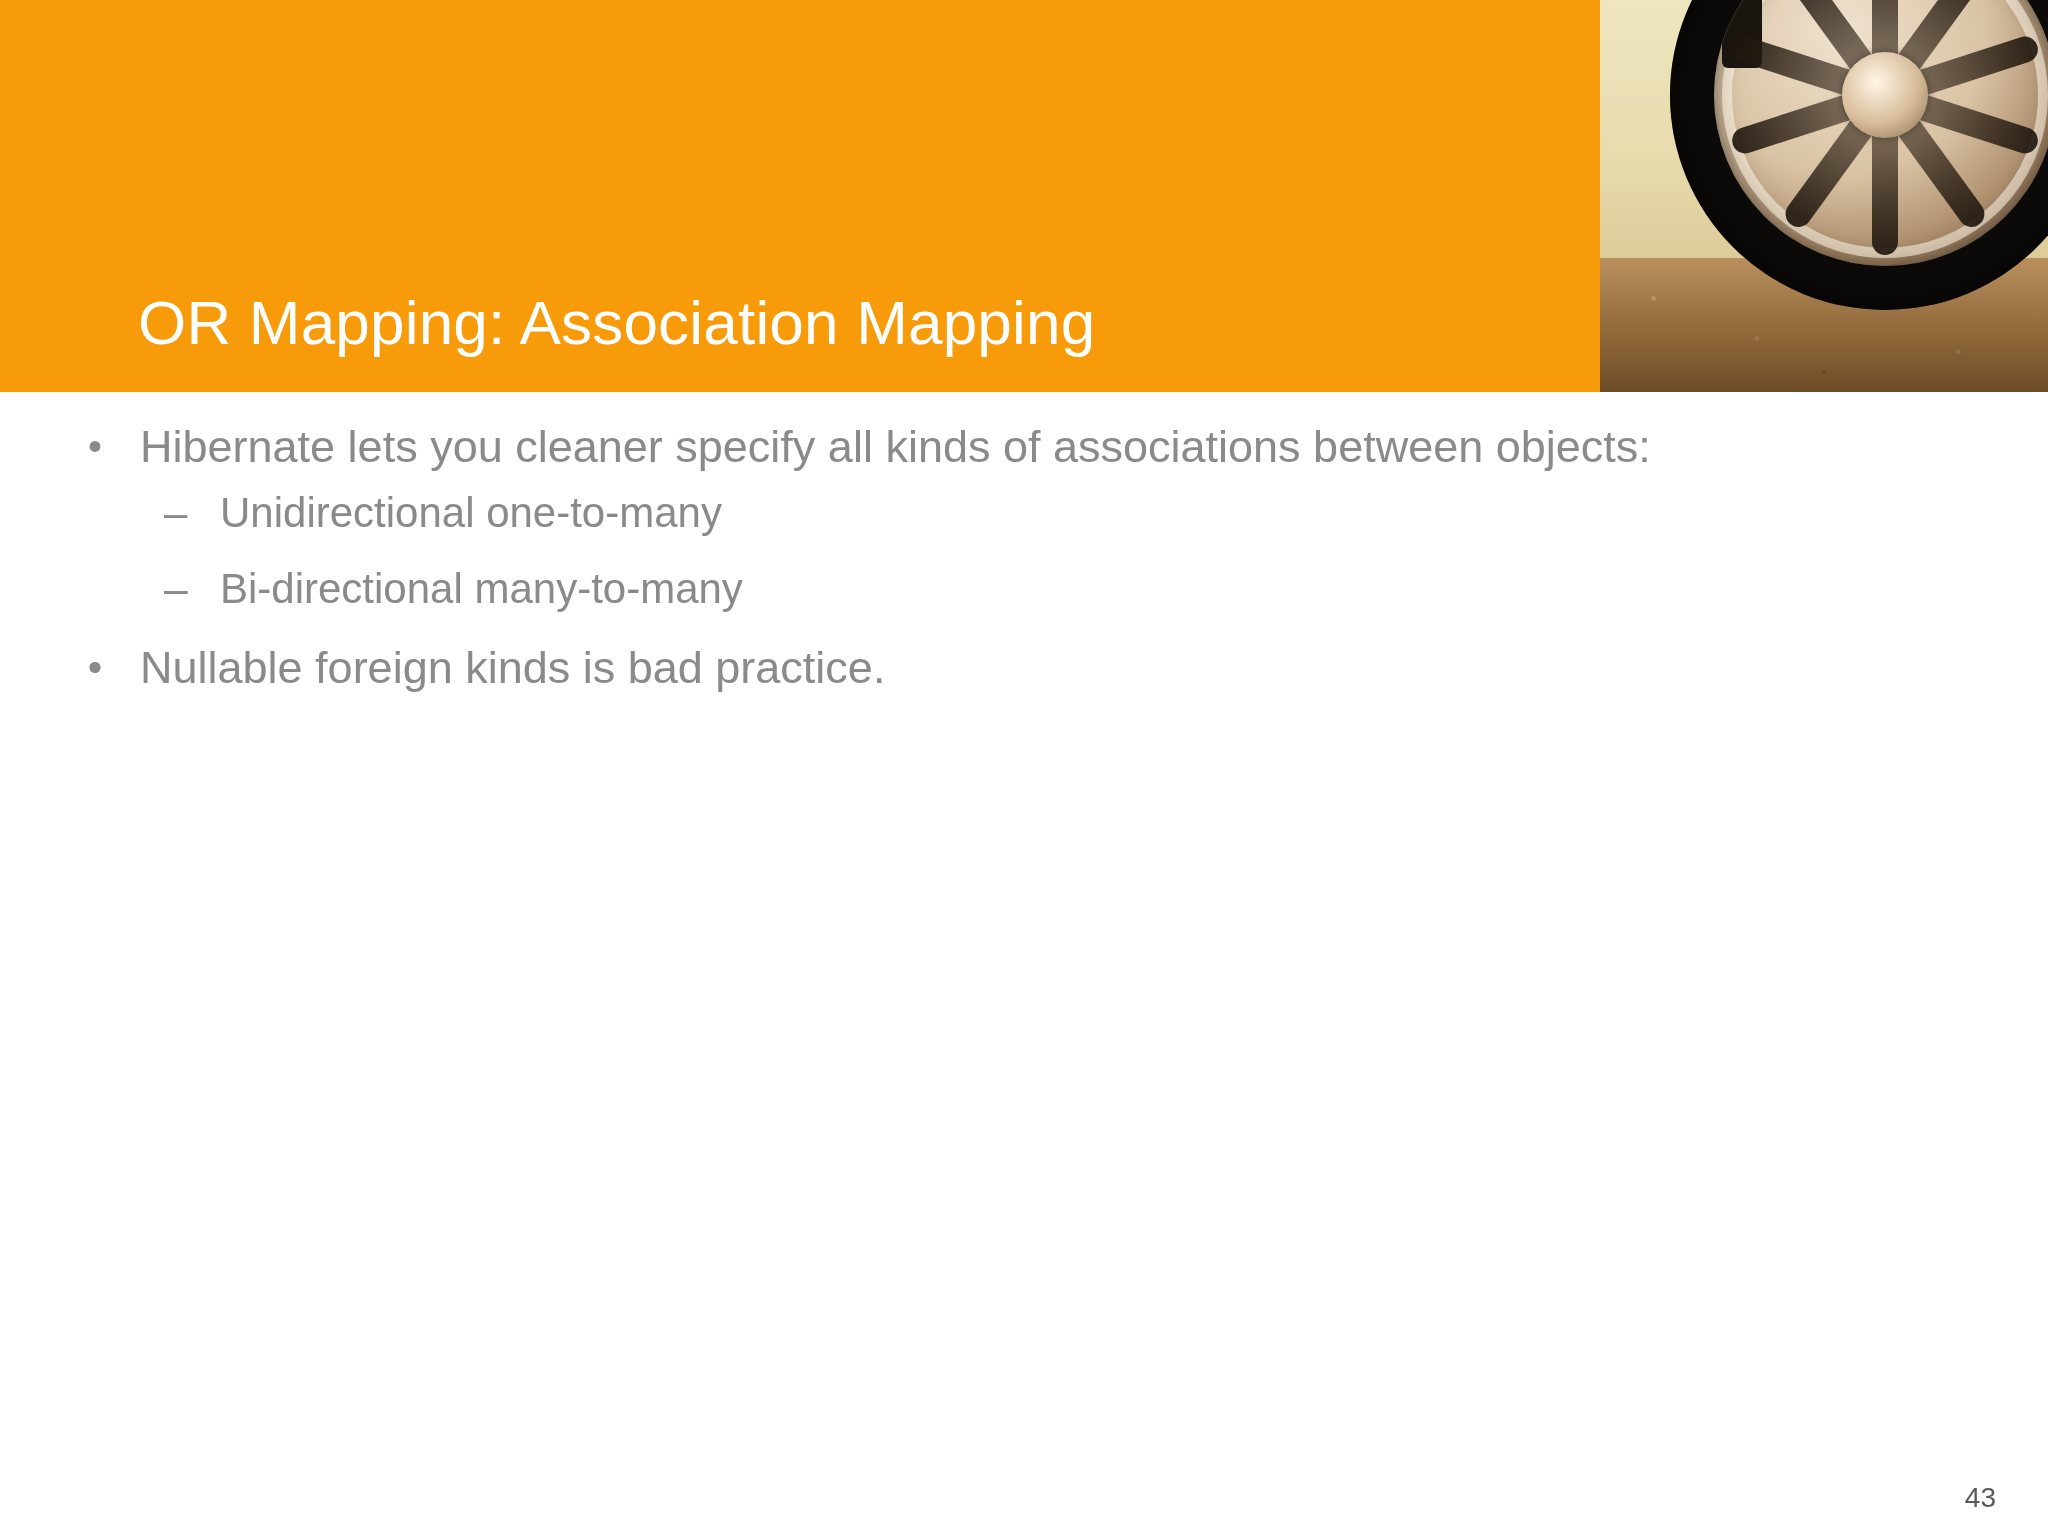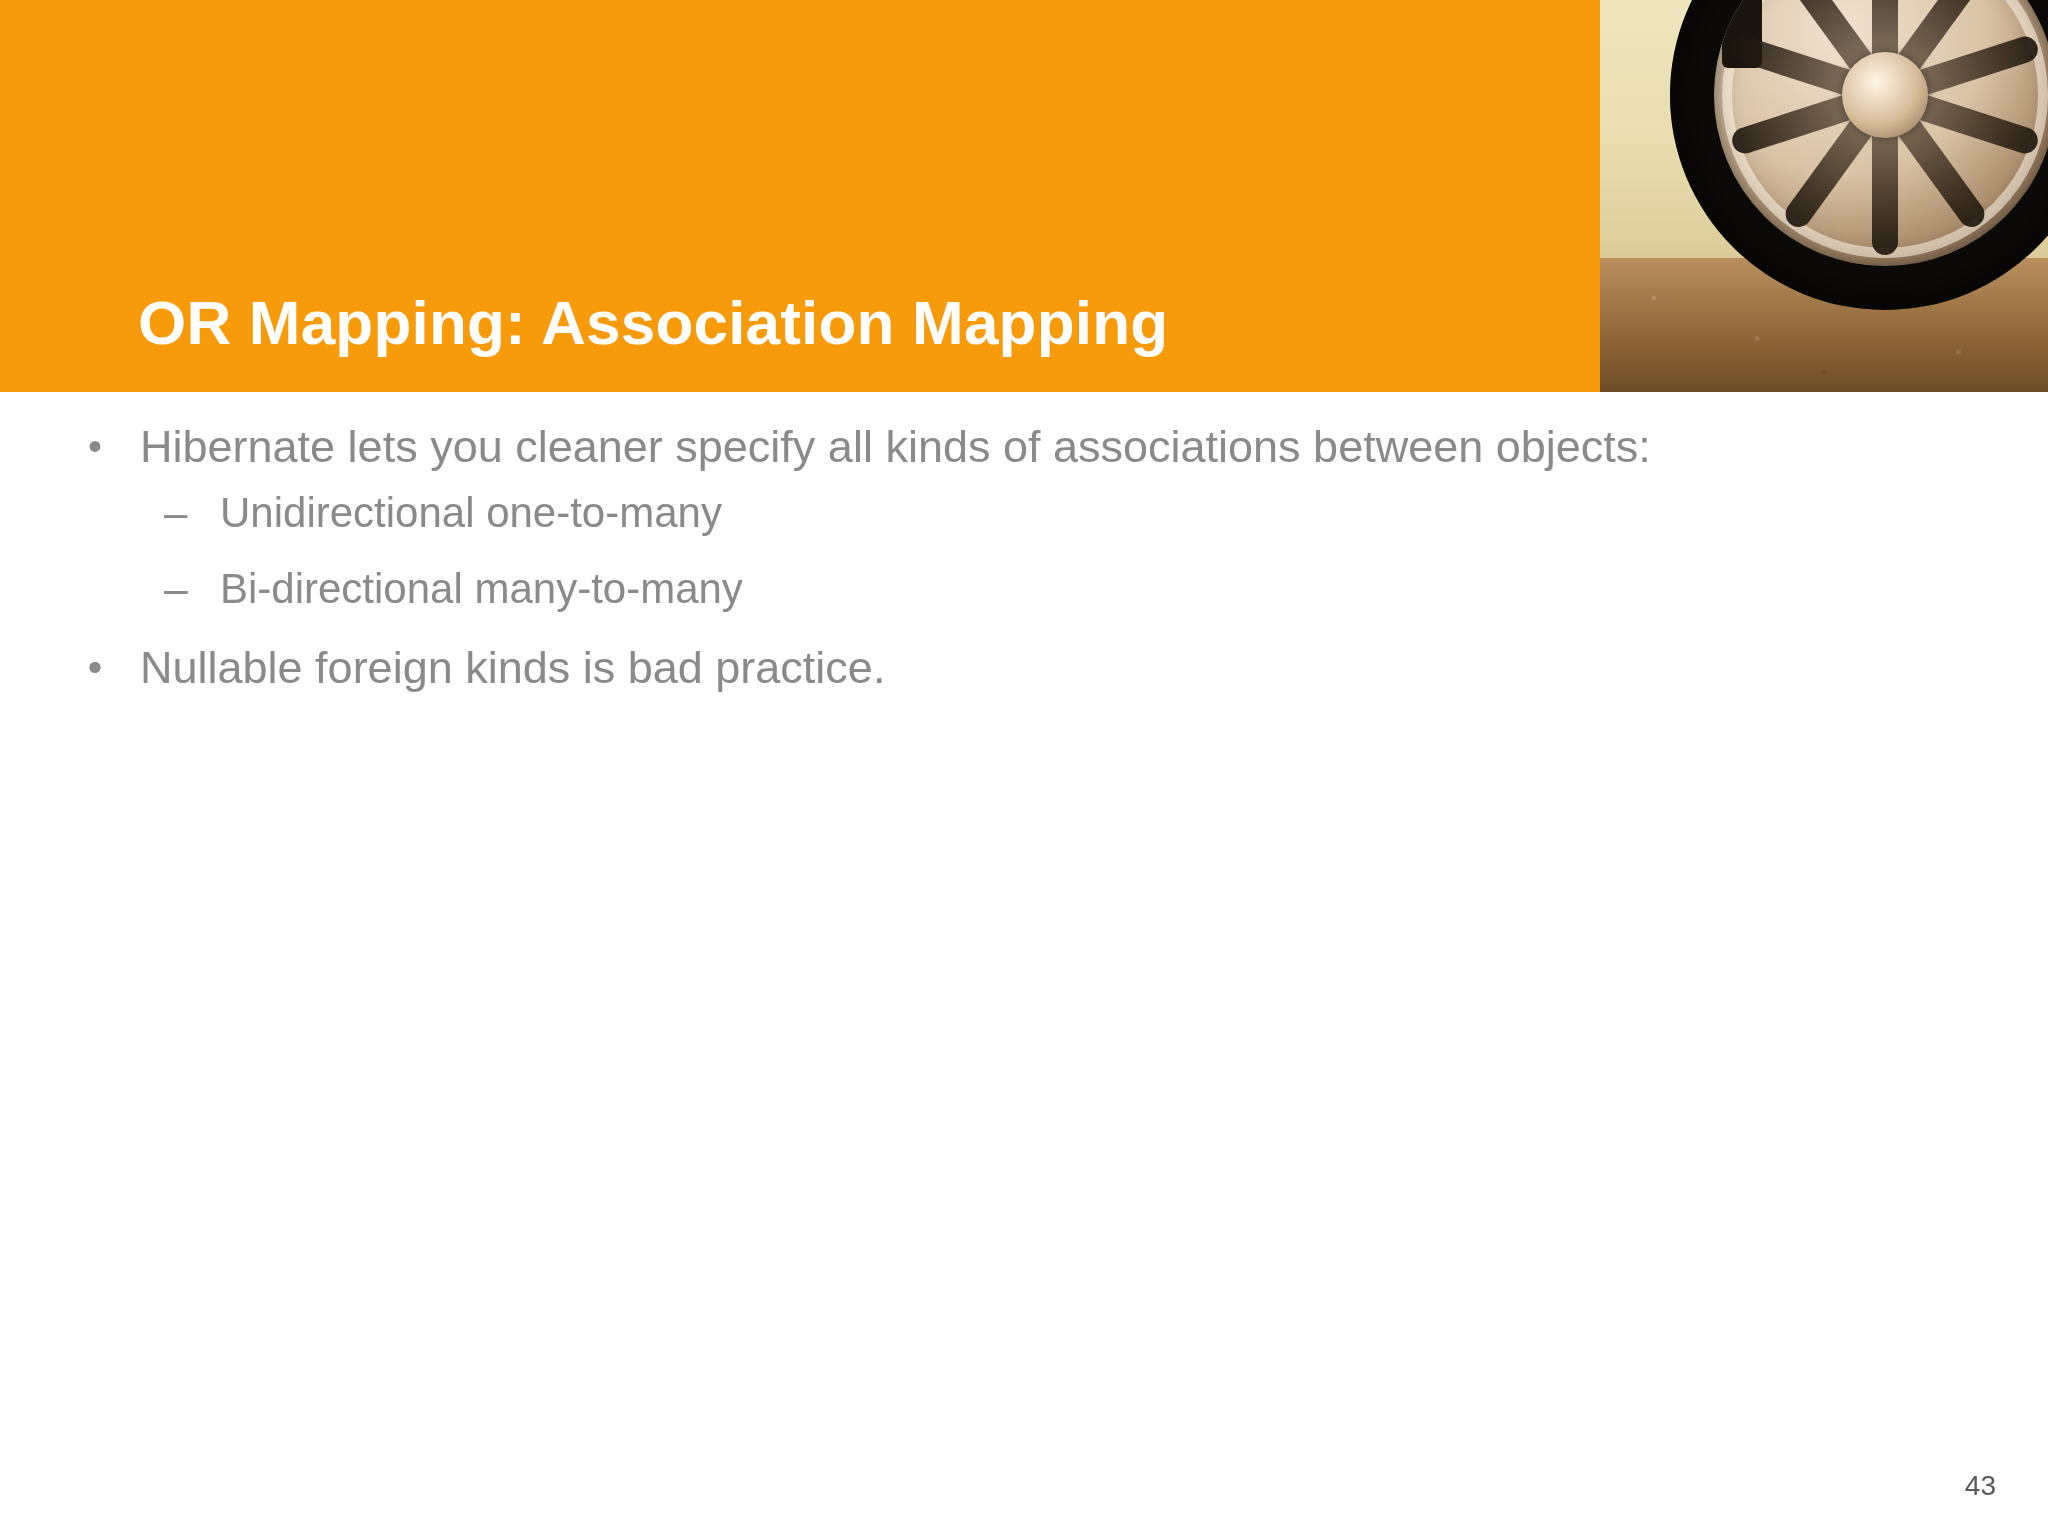--- a/index.html
+++ b/index.html
@@ -132,21 +132,21 @@
   }
 
   
   .slide-title {
     position: absolute;
     left: 138px;
     top: 290px;
     width: 1400px;
     color: #ffffff;
     font-size: 62px;
-    font-weight: bold;
+    font-weight: normal;
     line-height: 1.05;
     letter-spacing: 0.2px;
     white-space: nowrap;
   }
 
   
   .body-area {
     position: absolute;
     left: 0;
     top: 420px;
@@ -191,21 +191,21 @@
     position: absolute;
     left: 24px;
     top: 0;
     font-size: 42px;
     color: #8A8A8A;
   }
 
   .page-number {
     position: absolute;
     right: 52px;
-    bottom: 34px;
+    bottom: 22px;
     font-size: 28px;
     color: #5a5a5a;
   }
 </style>
 </head>
 <body>
 
 <div class="header-band">
   <div class="header-band-inner"></div>
 </div>

